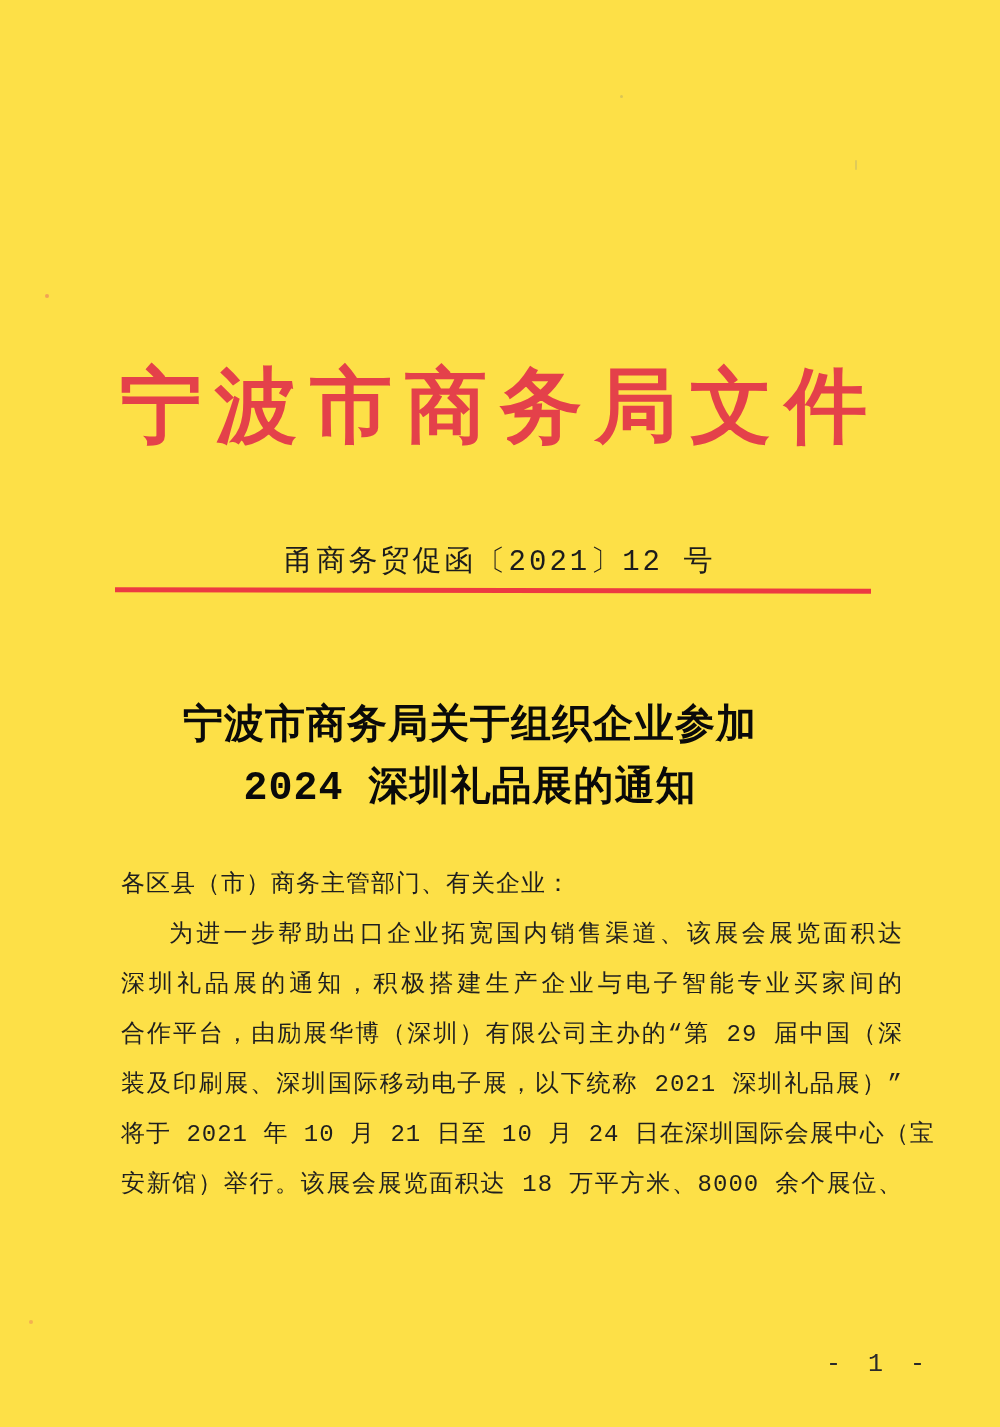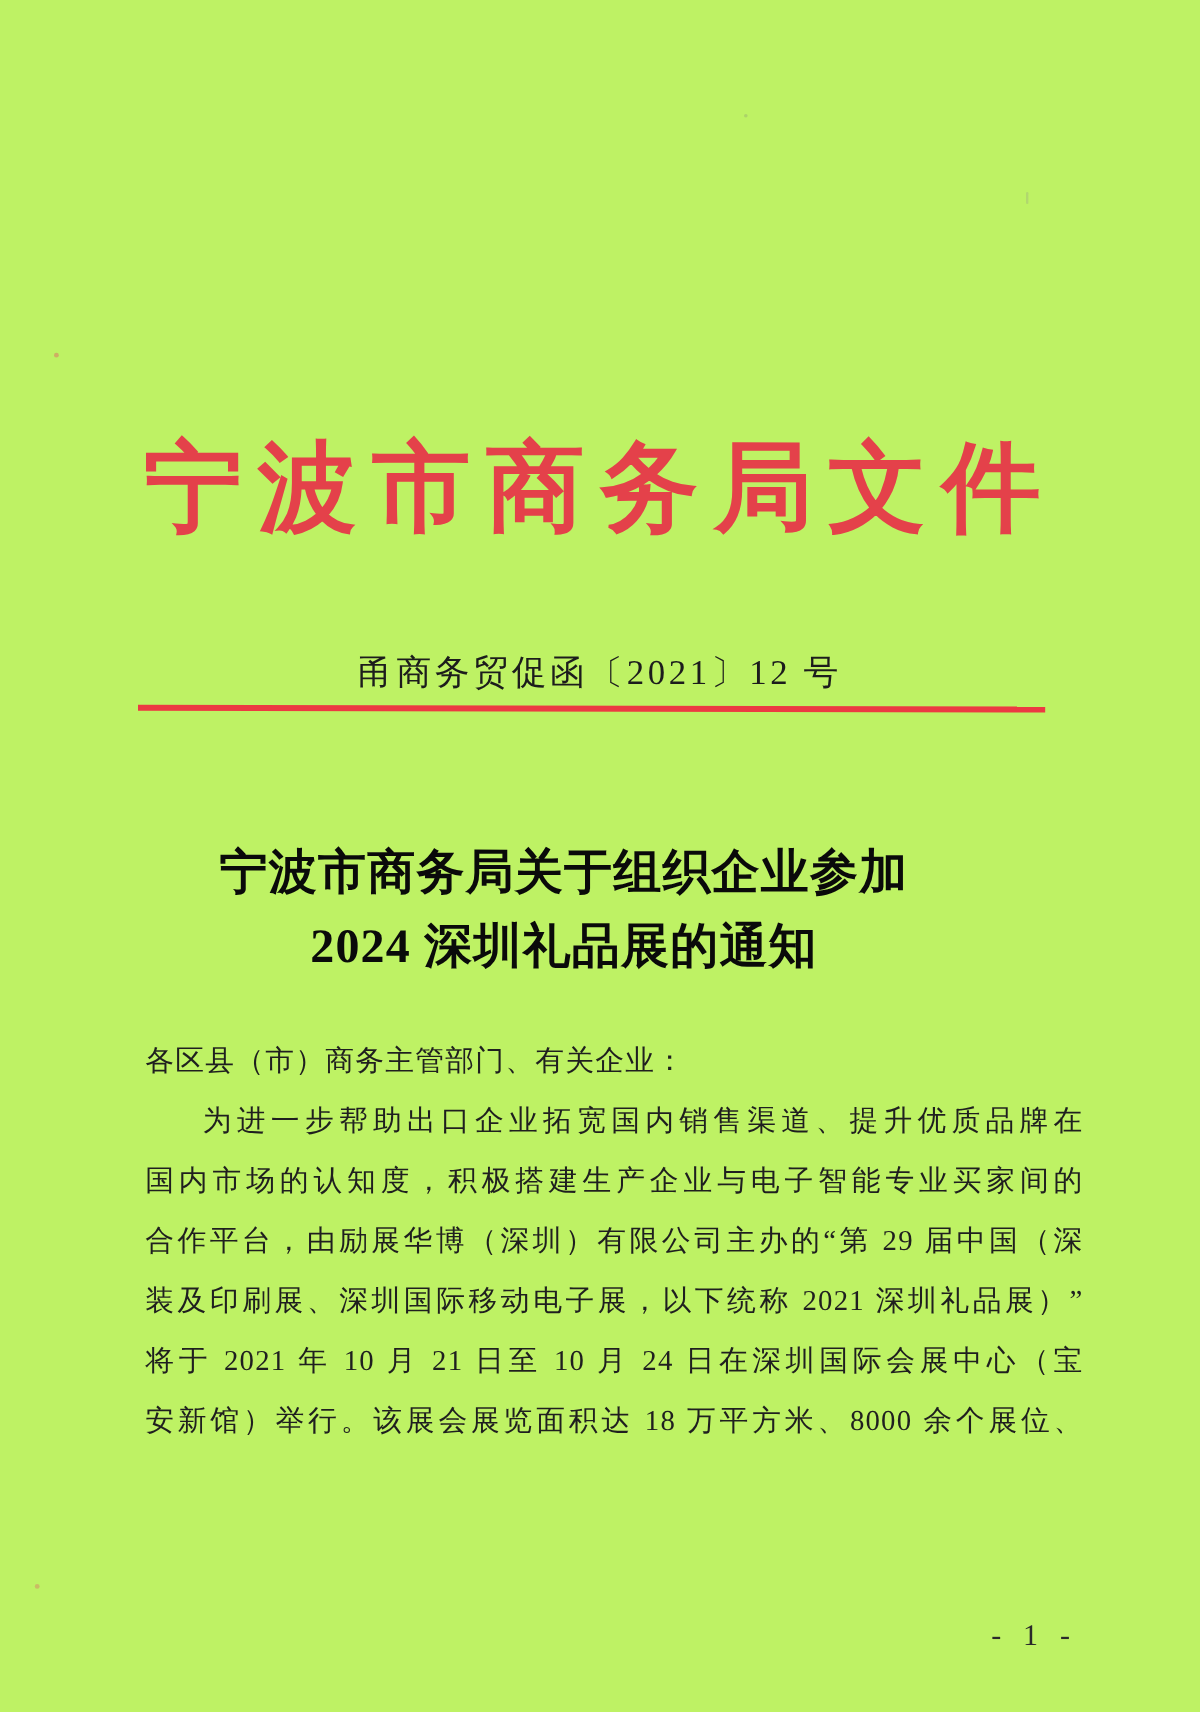--- a/index.html
+++ b/index.html
@@ -9,23 +9,23 @@
   }
   html, body {
     margin: 0;
     padding: 0;
     background: #ffffff;
   }
   .page {
     position: relative;
     width: 1000px;
     height: 1427px;
-    background: #bef264;
+    background: #fde047;
     overflow: hidden;
-    font-family: Liberation Serif, serif;
+    font-family: Liberation Mono, monospace;
     color: var(--text-black);
   }
   .agency-header {
     position: absolute;
     top: 352px;
     left: 0;
     width: 100%;
     text-align: center;
     font-size: 82px;
     font-weight: bold;
@@ -125,22 +125,22 @@
 
   <div class="red-rule"></div>
 
   <div class="doc-title">
     <div>宁波市商务局关于组织企业参加</div>
     <div>2024 深圳礼品展的通知</div>
   </div>
 
   <div class="body-block">
     <div class="salutation-line">各区县（市）商务主管部门、有关企业：</div>
-    <div class="body-line indent-2em">为进一步帮助出口企业拓宽国内销售渠道、提升优质品牌在</div>
-    <div class="body-line">国内市场的认知度，积极搭建生产企业与电子智能专业买家间的</div>
+    <div class="body-line indent-2em">为进一步帮助出口企业拓宽国内销售渠道、该展会展览面积达</div>
+    <div class="body-line">深圳礼品展的通知，积极搭建生产企业与电子智能专业买家间的</div>
     <div class="body-line">合作平台，由励展华博（深圳）有限公司主办的“第 29 届中国（深</div>
     <div class="body-line">装及印刷展、深圳国际移动电子展，以下统称 2021 深圳礼品展）”</div>
     <div class="body-line">将于 2021 年 10 月 21 日至 10 月 24 日在深圳国际会展中心（宝</div>
     <div class="body-line">安新馆）举行。该展会展览面积达 18 万平方米、8000 余个展位、</div>
   </div>
 
   <div class="page-number">- 1 -</div>
 
 </div>
 

